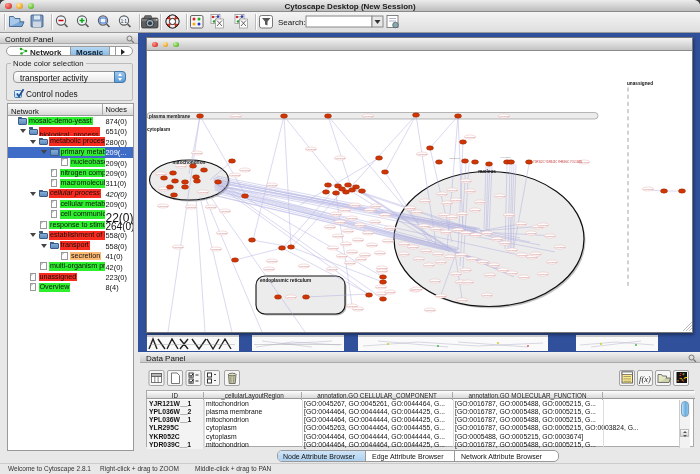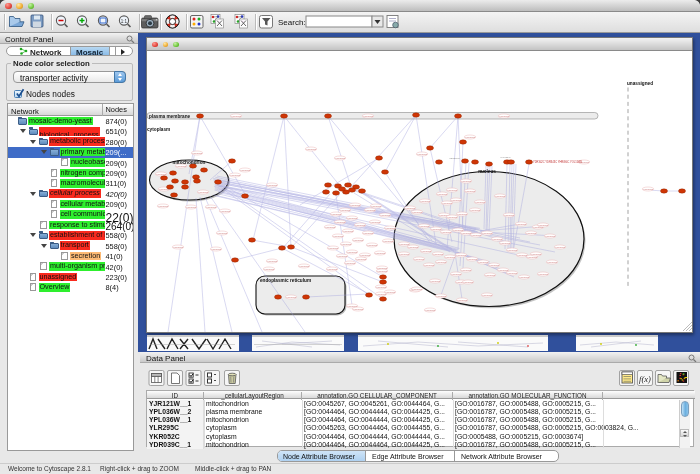--- a/index.html
+++ b/index.html
@@ -5,20 +5,21 @@
 html,body{width:700px;height:474px;overflow:hidden;background:#3c3c3c;font-family:"Liberation Sans",sans-serif}
 #win{position:absolute;left:0;top:0;width:700px;height:474px;border-radius:6px 6px 0 0;background:#e8e8e8;overflow:hidden}
 .tl{position:absolute;width:6.5px;height:6.5px;border-radius:50%}
 </style></head><body>
 <div id="win">
 
  <div style="position:absolute;left:0;top:0;width:700px;height:12px;background:linear-gradient(#ececec,#bdbdbd);border-bottom:1px solid #8a8a8a;border-radius:6px 6px 0 0"></div>
  <div class="tl" style="left:5px;top:2.6px;background:radial-gradient(circle at 35% 30%,#ff9a92,#e2453c 60%,#b03028)"></div>
  <div class="tl" style="left:16.3px;top:2.6px;background:radial-gradient(circle at 35% 30%,#ffe9a8,#f0ad33 60%,#c08018)"></div>
  <div class="tl" style="left:27.6px;top:2.6px;background:radial-gradient(circle at 35% 30%,#c8f0a8,#6fc83c 60%,#3f9418)"></div>
+ <div style="position:absolute;left:0;top:1.5px;width:700px;text-align:center;font-size:8px;font-weight:bold;color:#1a1a1a">Cytoscape Desktop (New Session)</div>
 
  <div style="position:absolute;left:0;top:12px;width:700px;height:21px;background:linear-gradient(#f4f4f4,#dedede);border-bottom:1px solid #9a9a9a"></div>
  <svg width="700" height="21" viewBox="0 12 700 21" style="position:absolute;left:0;top:12px">
       <line x1="4.5" y1="14" x2="4.5" y2="30" stroke="#bbb" stroke-width="1"></line>
       <line x1="5.5" y1="14" x2="5.5" y2="30" stroke="#fff" stroke-width="1"></line>
       <line x1="51.5" y1="14" x2="51.5" y2="30" stroke="#bbb" stroke-width="1"></line>
       <line x1="52.5" y1="14" x2="52.5" y2="30" stroke="#fff" stroke-width="1"></line>
       <line x1="139.5" y1="14" x2="139.5" y2="30" stroke="#bbb" stroke-width="1"></line>
       <line x1="140.5" y1="14" x2="140.5" y2="30" stroke="#fff" stroke-width="1"></line>
       <line x1="160.5" y1="14" x2="160.5" y2="30" stroke="#bbb" stroke-width="1"></line>
@@ -109,33 +110,33 @@
    <div style="position:absolute;left:114px;top:1.8px;width:0;height:0;border-top:3px solid transparent;border-bottom:3px solid transparent;border-left:4.8px solid #222"></div>
  </div>
  <svg style="position:absolute;left:19px;top:47.3px" width="9" height="8">
       <circle cx="2" cy="2" r="1.3" fill="#2a2"></circle>
       <circle cx="7" cy="4" r="1.3" fill="#2a2"></circle>
       <circle cx="2.5" cy="6.5" r="1.3" fill="#2a2"></circle>
       <path d="M2 2 L7 4 L2.5 6.5" stroke="#2a2" stroke-width="0.7" fill="none"></path>
     </svg>
 
  <div style="position:absolute;left:6px;top:63px;width:127px;height:38px;border:1px solid #bbb;border-radius:2px"></div>
- <div style="position:absolute;left:11px;top:59px;background:#e8e8e8;padding:0 2px;font-size:7.8px;font-weight:bold;color:#222">Node color selection</div>
+ <div style="position:absolute;left:11px;top:59px;background:#e8e8e8;padding:0 2px;font-size:7.8px;font-weight:normal;color:#222">Node color selection</div>
 
  <div style="position:absolute;left:13px;top:71px;width:113px;height:12px;background:linear-gradient(#fff,#e9e9e9);border:1px solid #999;border-radius:4px"></div>
  <div style="position:absolute;left:20px;top:72.8px;font-size:8.3px;color:#111">transporter activity</div>
  <div style="position:absolute;left:114px;top:71px;width:12px;height:12px;background:linear-gradient(#9ec7ef,#5b9bd8);border:1px solid #4478a8;border-radius:0 4px 4px 0"></div>
  <div style="position:absolute;left:117.5px;top:73px;width:0;height:0;border-left:2.5px solid transparent;border-right:2.5px solid transparent;border-bottom:3px solid #fff"></div>
  <div style="position:absolute;left:117.5px;top:78px;width:0;height:0;border-left:2.5px solid transparent;border-right:2.5px solid transparent;border-top:3px solid #fff"></div>
 
  <div style="position:absolute;left:14px;top:89.5px;width:8px;height:8px;background:linear-gradient(#eaf4fd,#bcd9f2);border:1px solid #4a80b5;border-radius:1.5px"></div>
  <svg style="position:absolute;left:13.5px;top:86.5px" width="12" height="12">
       <path d="M2.8 6.5 L5 9.2 L9.5 2.2" stroke="#1c4f8f" stroke-width="1.7" fill="none"></path>
     </svg>
- <div style="position:absolute;left:26px;top:89px;font-size:8.3px;color:#111">Nodes nodes</div>
+ <div style="position:absolute;left:26px;top:89px;font-size:8.3px;color:#111">Control nodes</div>
 
  <div style="position:absolute;left:7px;top:103px;width:127px;height:348px;background:#fff;border:1px solid #999;overflow:hidden">
   <div style="position:absolute;left:0;top:0;width:127px;height:12px;background:linear-gradient(#fdfdfd,#d8d8d8);border-bottom:1px solid #999"></div>
   <div style="position:absolute;left:3px;top:2.5px;font-size:7.6px;color:#111">Network</div>
   <div style="position:absolute;left:97.5px;top:1px;font-size:7.4px;color:#111">Nodes</div>
   <div style="position:absolute;left:94px;top:0;width:1px;height:12px;background:#aaa"></div>
   <div style="position:absolute;left:0;top:12px;width:127px;height:336px" id="tree">
         <div style="position:absolute;left:0;top:0.0px;width:100%;height:10.4px;background:transparent;">
           <span style="position:absolute;left:10.0px;top:2.2px;width:9px;height:6.5px;background:linear-gradient(#86aed6,#5f8cbe);border:0.5px solid #3c5d86;border-radius:1px"></span>
           <span style="position:absolute;left:10.0px;top:0.9px;width:4px;height:2px;background:#6f9ac9;border:0.5px solid #3c5d86;border-radius:0.5px"></span>

